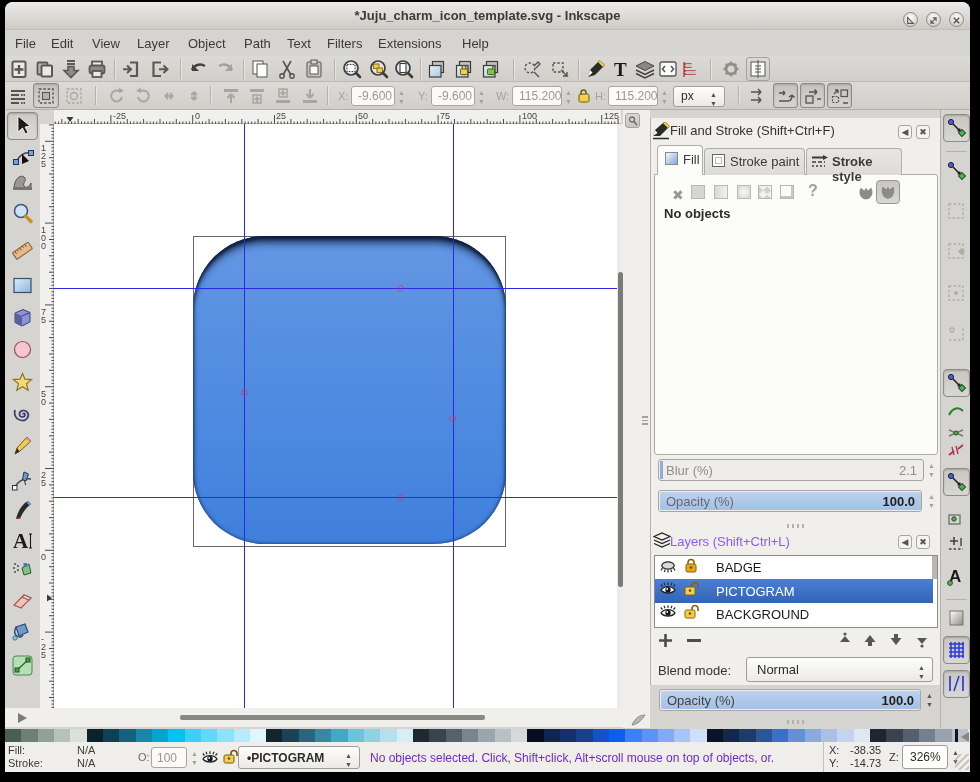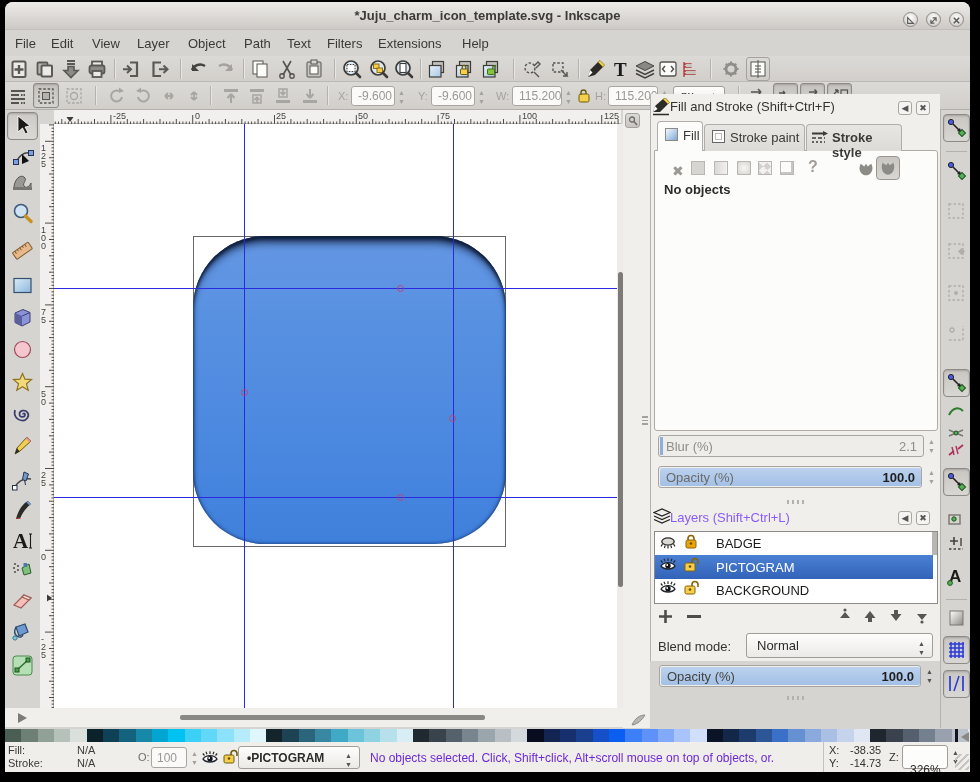--- a/index.html
+++ b/index.html
@@ -24,21 +24,21 @@
 .toolbtn.active{background:linear-gradient(#cecbc7,#dbd9d5);border:1px solid #8e8b86;border-radius:4px;box-shadow:inset 0 1px 2px rgba(0,0,0,.2);}
 
 #hruler{position:absolute;left:49px;top:108px;width:567px;height:14px;background:#f1f0ee;border-bottom:1px solid #b8b5b0;}
 #vruler{position:absolute;left:35px;top:122px;width:14px;height:584px;background:#f1f0ee;border-right:1px solid #b8b5b0;}
 
 #canvas{position:absolute;left:49px;top:122px;width:563px;height:584px;background:#fff;overflow:hidden;}
 #vscroll{position:absolute;left:612px;top:122px;width:6px;height:584px;background:#edecea;}
 #gutter{position:absolute;left:618px;top:108px;width:27px;height:618px;background:#f0efec;}
 #hscroll{position:absolute;left:0px;top:706px;width:618px;height:19px;background:#f0efec;}
 
-#dock{position:absolute;left:645px;top:92px;width:290px;height:567px;background:#f0efec;border-left:1px solid #b5b2ad;}
+#dock{position:absolute;left:645px;top:116px;width:290px;height:567px;background:#f0efec;border-left:1px solid #b5b2ad;}
 
 #snapbar{position:absolute;left:935px;top:108px;width:30px;height:618px;background:#d6d4d0;border-left:1px solid #b5b2ad;}
 
 #palette{position:absolute;left:0;top:727px;width:965px;height:15px;background:#e6e5e2;}
 #palette div{position:absolute;top:0;width:17px;height:15px;}
 
 #status{position:absolute;left:0;top:740px;width:965px;height:30px;background:#efeeeb;font-size:11px;color:#3a3a38;}
 .spinbox{position:absolute;background:#fbfaf9;border:1px solid #a9a6a1;border-radius:3px;font-size:12px;color:#9b9894;}
 .spinarrows{position:absolute;width:13px;font-size:7px;color:#777;text-align:center;line-height:9px;}
 .slider{position:absolute;height:22px;border:1px solid #a9a6a1;border-radius:3px;background:#eeede9;font-size:13px;}
@@ -794,18 +794,18 @@
   <span class="spinarrows" style="right:4px;top:4px;color:#55544f;">▲<br>▼</span>
 </div>
 <div class="abs" style="left:365px;top:9px;font-size:12px;color:#6d28d9;">No objects selected. Click, Shift+click, Alt+scroll mouse on top of objects, or.</div>
 <div class="abs" style="left:818px;top:0px;width:1px;height:30px;background:#c5c2be;"></div>
 <div class="abs" style="left:824px;top:2px;color:#33332f;">X:</div>
 <div class="abs" style="left:845px;top:2px;color:#33332f;">-38.35</div>
 <div class="abs" style="left:824px;top:15px;color:#33332f;">Y:</div>
 <div class="abs" style="left:845px;top:15px;color:#33332f;">-14.73</div>
 <div class="abs" style="left:884px;top:9px;color:#33332f;">Z:</div>
 <div class="abs" style="left:897px;top:3px;width:46px;height:24px;background:#fdfdfc;border:1px solid #a19e99;border-radius:3px;">
-        <span style="position:absolute;left:7px;top:4px;font-size:12px;color:#2c2c29;margin-top:13px;">326%</span>
+        <span style="position:absolute;left:7px;top:4px;font-size:12px;color:#2c2c29;">326%</span>
       </div>
 <div class="spinarrows" style="left:944px;top:6px;color:#55544f;">▲<br>▼</div>
       <div class="abs" style="left:950px;top:12px;width:14px;height:16px;background:repeating-linear-gradient(135deg,transparent 0 3px,#c8c5c0 3px 5px);"></div>
 </div>
 </div>
 
 </body></html>

